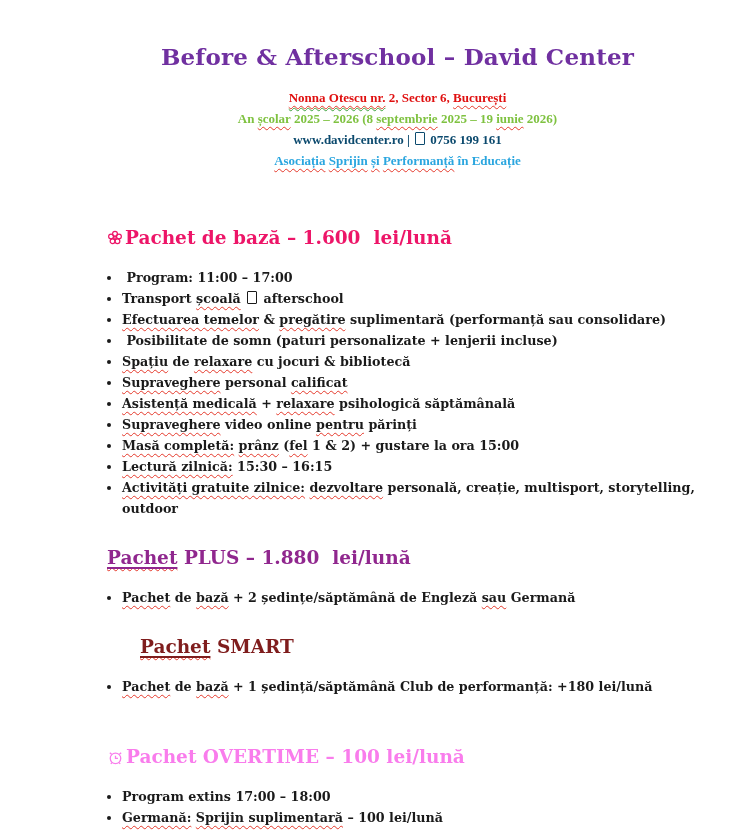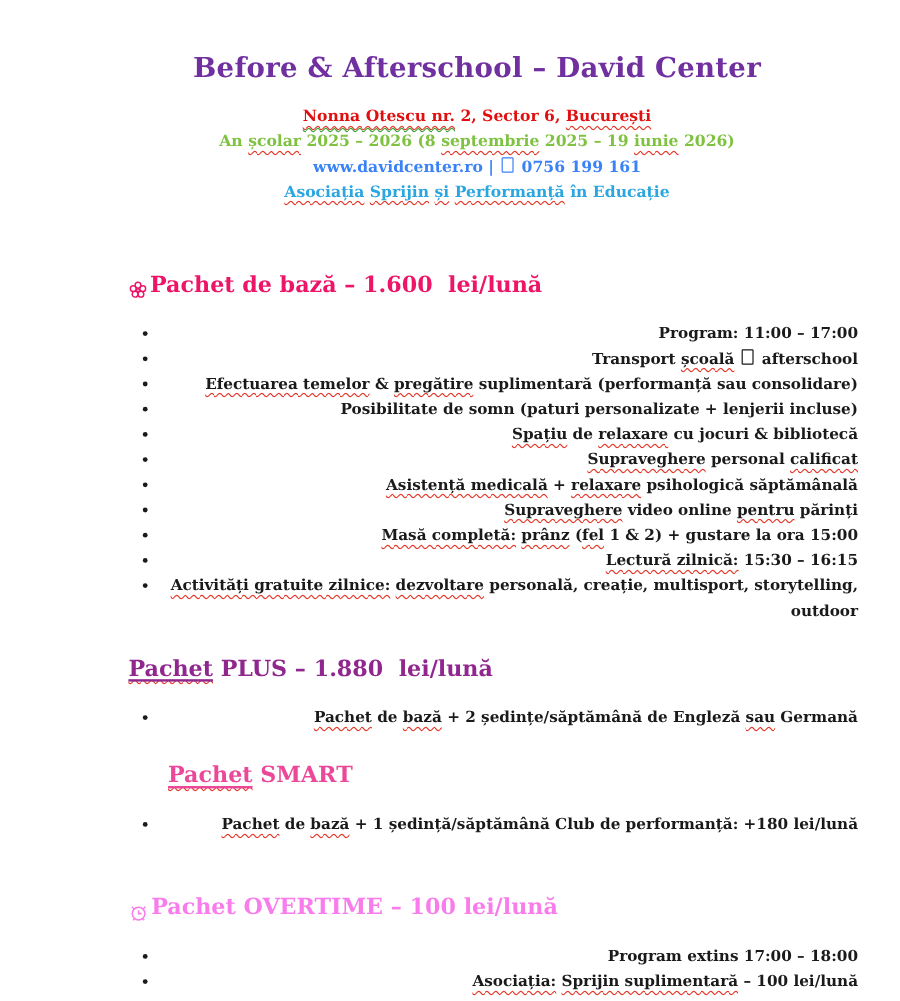--- a/index.html
+++ b/index.html
@@ -4,44 +4,44 @@
 <style>
   html,body{margin:0;padding:0;background:#ffffff;}
   body{
     width:750px;height:834px;overflow:hidden;
     font-family:"DejaVu Serif","Liberation Serif",serif;
     font-weight:bold;color:#1a1a1a;
   }
   .page{width:750px;height:832px;background:#ffffff;box-sizing:border-box;padding:42px 15px 0 100px;}
   .header-block{text-align:center;padding-right:40px;}
   .doc-title{font-size:23px;line-height:30px;margin-bottom:15px;letter-spacing:0.2px;}
-  .hline{font-size:13px;line-height:21px;}
+  .hline{font-size:13px;line-height:21px;font-family:Liberation Serif, serif;}
   .sections{margin-top:55px;}
-  .sec-h{font-size:18.5px;line-height:24px;margin:27px 0 17px 7px;display:flex;align-items:flex-end;gap:1px;}
+  .sec-h{font-size:18.5px;line-height:24px;margin:27px 0 17px 7px;display:flex;align-items:center;gap:1px;}
   .sec-h.first{margin-top:0;}
   .h-icon{display:inline-flex;align-items:center;margin-right:1px;}
-  ul.blist{margin:12px;padding:0 0 0 22px;list-style:disc;text-align:right;}
+  ul.blist{margin:0;padding:0 0 0 22px;list-style:disc;}
   ul.blist li{font-size:12.7px;line-height:21px;margin:0;padding-right:8px;}
   
   .u-spell{text-decoration-line:underline;text-decoration-style:wavy;text-decoration-color:#e5392b;text-decoration-thickness:1px;text-underline-offset:3px;text-decoration-skip-ink:none;}
   .u-grammar{text-decoration-line:underline;text-decoration-style:wavy;text-decoration-color:#3fa33f;text-decoration-thickness:1px;text-underline-offset:5px;text-decoration-skip-ink:none;}
   .u-solid{text-decoration-line:underline;text-decoration-style:solid;text-decoration-thickness:1.5px;text-underline-offset:3px;text-decoration-skip-ink:none;}
   
   .tofu{display:inline-block;width:10px;height:13px;border:1.3px solid currentColor;border-radius:1px;vertical-align:-1px;margin:0 2px;box-sizing:border-box;}
 </style>
 </head>
 <body>
 
 <div class="page">
 
   <div class="header-block">
     <div class="doc-title" style="color: rgb(112, 48, 160);">Before &amp; Afterschool – David Center</div>
     <div class="hline" style="color: rgb(224, 16, 16);"><span class="u-grammar"><span class="u-spell">Nonna Otescu nr.</span></span> 2, Sector 6, <span class="u-spell">București</span></div>
     <div class="hline" style="color: rgb(127, 194, 65);">An <span class="u-spell">școlar</span> 2025 – 2026 (8 <span class="u-spell">septembrie</span> 2025 – 19 <span class="u-spell">iunie</span> 2026)</div>
-    <div class="hline" style="color: #3b82f6;">www.davidcenter.ro | <span class="tofu"></span> 0756 199 161</div>
+    <div class="hline" style="color: #0c4a6e;">www.davidcenter.ro | <span class="tofu"></span> 0756 199 161</div>
     <div class="hline" style="color: rgb(43, 166, 223);"><span class="u-spell">Asociația</span> <span class="u-spell">Sprijin</span> <span class="u-spell">și</span> <span class="u-spell">Performanță</span> în Educație</div>
   </div>
 
   <div class="sections">
 
     <section>
       <h2 class="sec-h first" style="color: rgb(237, 21, 104);">
         <span class="h-icon">
           <svg width="16" height="16" viewBox="0 0 20 20" fill="none" stroke="currentColor" stroke-width="1.5">
             <circle cx="10" cy="4.6" r="3"></circle>
@@ -72,21 +72,21 @@
     <section>
       <h2 class="sec-h" style="color: rgb(144, 39, 142);">
         <span><span class="u-spell"><span class="u-solid">Pachet</span></span> PLUS – 1.880&nbsp; lei/lună</span>
       </h2>
       <ul class="blist">
         <li><span class="u-spell">Pachet</span> de <span class="u-spell">bază</span> + 2 ședințe/săptămână de Engleză <span class="u-spell">sau</span> Germană</li>
       </ul>
     </section>
 
     <section>
-      <h2 class="sec-h" style="color: #ec4899; margin-left: 40px;">
+      <h2 class="sec-h" style="color: #7f1d1d; margin-left: 40px;">
         <span><span class="u-spell"><span class="u-solid">Pachet</span></span> SMART</span>
       </h2>
       <ul class="blist">
         <li><span class="u-spell">Pachet</span> de <span class="u-spell">bază</span> + 1 ședință/săptămână Club de performanță: +180 lei/lună</li>
       </ul>
     </section>
 
     <section>
       <h2 class="sec-h" style="color: rgb(249, 124, 236); margin-top: 48px;">
         <span class="h-icon">
@@ -94,18 +94,18 @@
             <circle cx="10" cy="11" r="6.2"></circle>
             <path d="M10 7.8 V11 H12.9"></path>
             <path d="M5.4 6.2 L3.3 4.3 M14.6 6.2 L16.7 4.3"></path>
             <path d="M5.7 16.2 L4.5 17.6 M14.3 16.2 L15.5 17.6"></path>
           </svg>
         </span>
         <span>Pachet OVERTIME – 100 lei/lună</span>
       </h2>
       <ul class="blist">
         <li>Program extins 17:00 – 18:00</li>
-        <li><span class="u-spell">Asociația:</span> <span class="u-spell">Sprijin suplimentară</span> – 100 lei/lună</li>
+        <li><span class="u-spell">Germană:</span> <span class="u-spell">Sprijin suplimentară</span> – 100 lei/lună</li>
       </ul>
     </section>
 
   </div>
 </div>
 
 </body></html>

